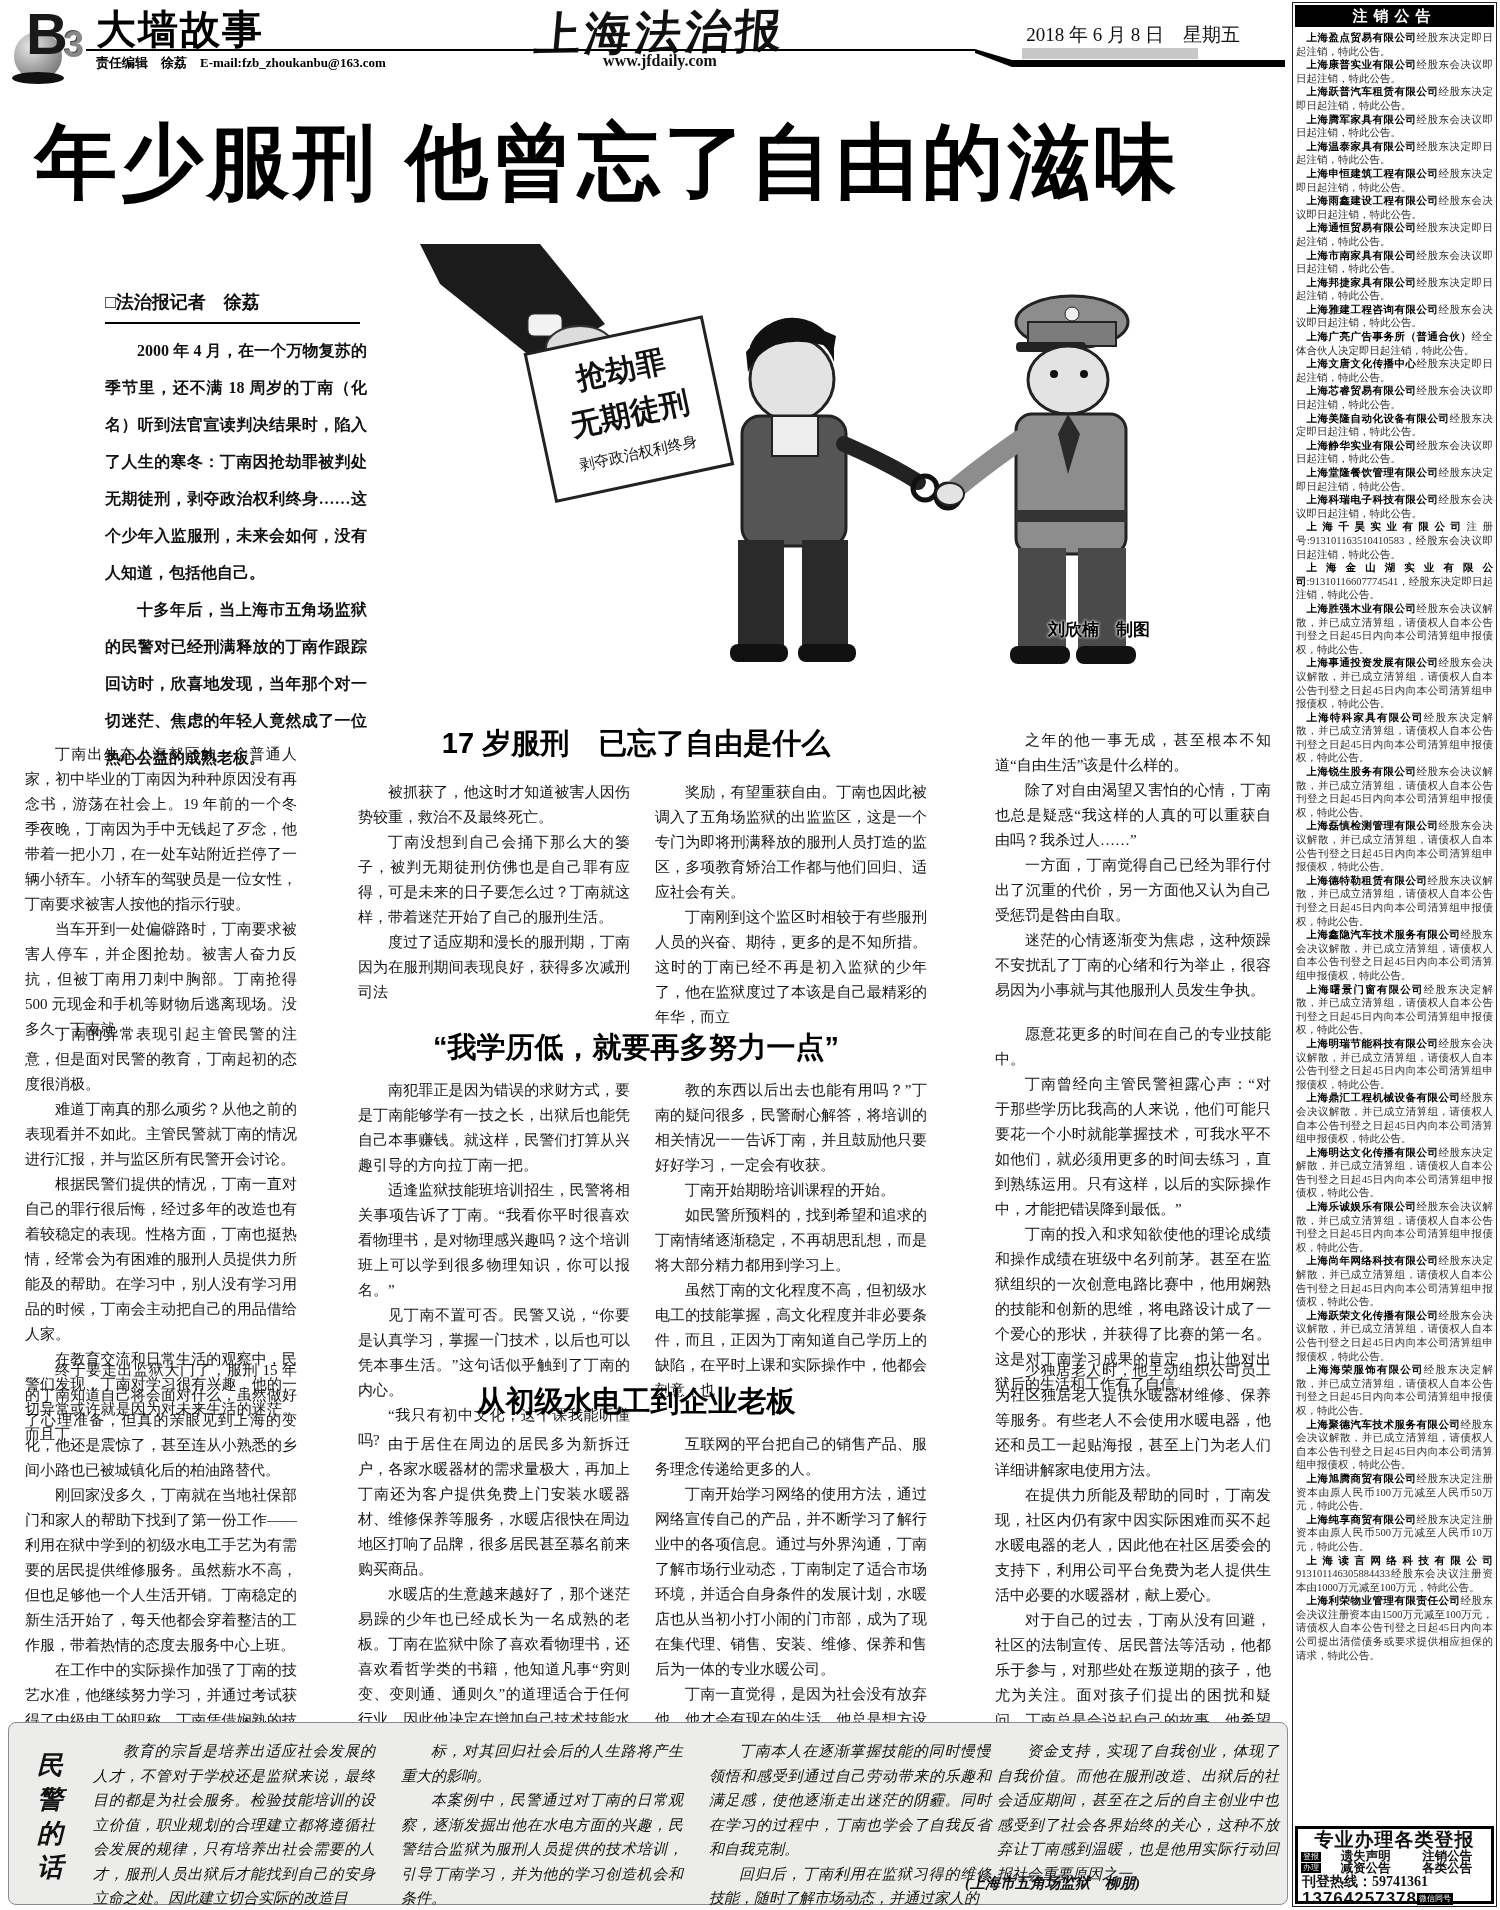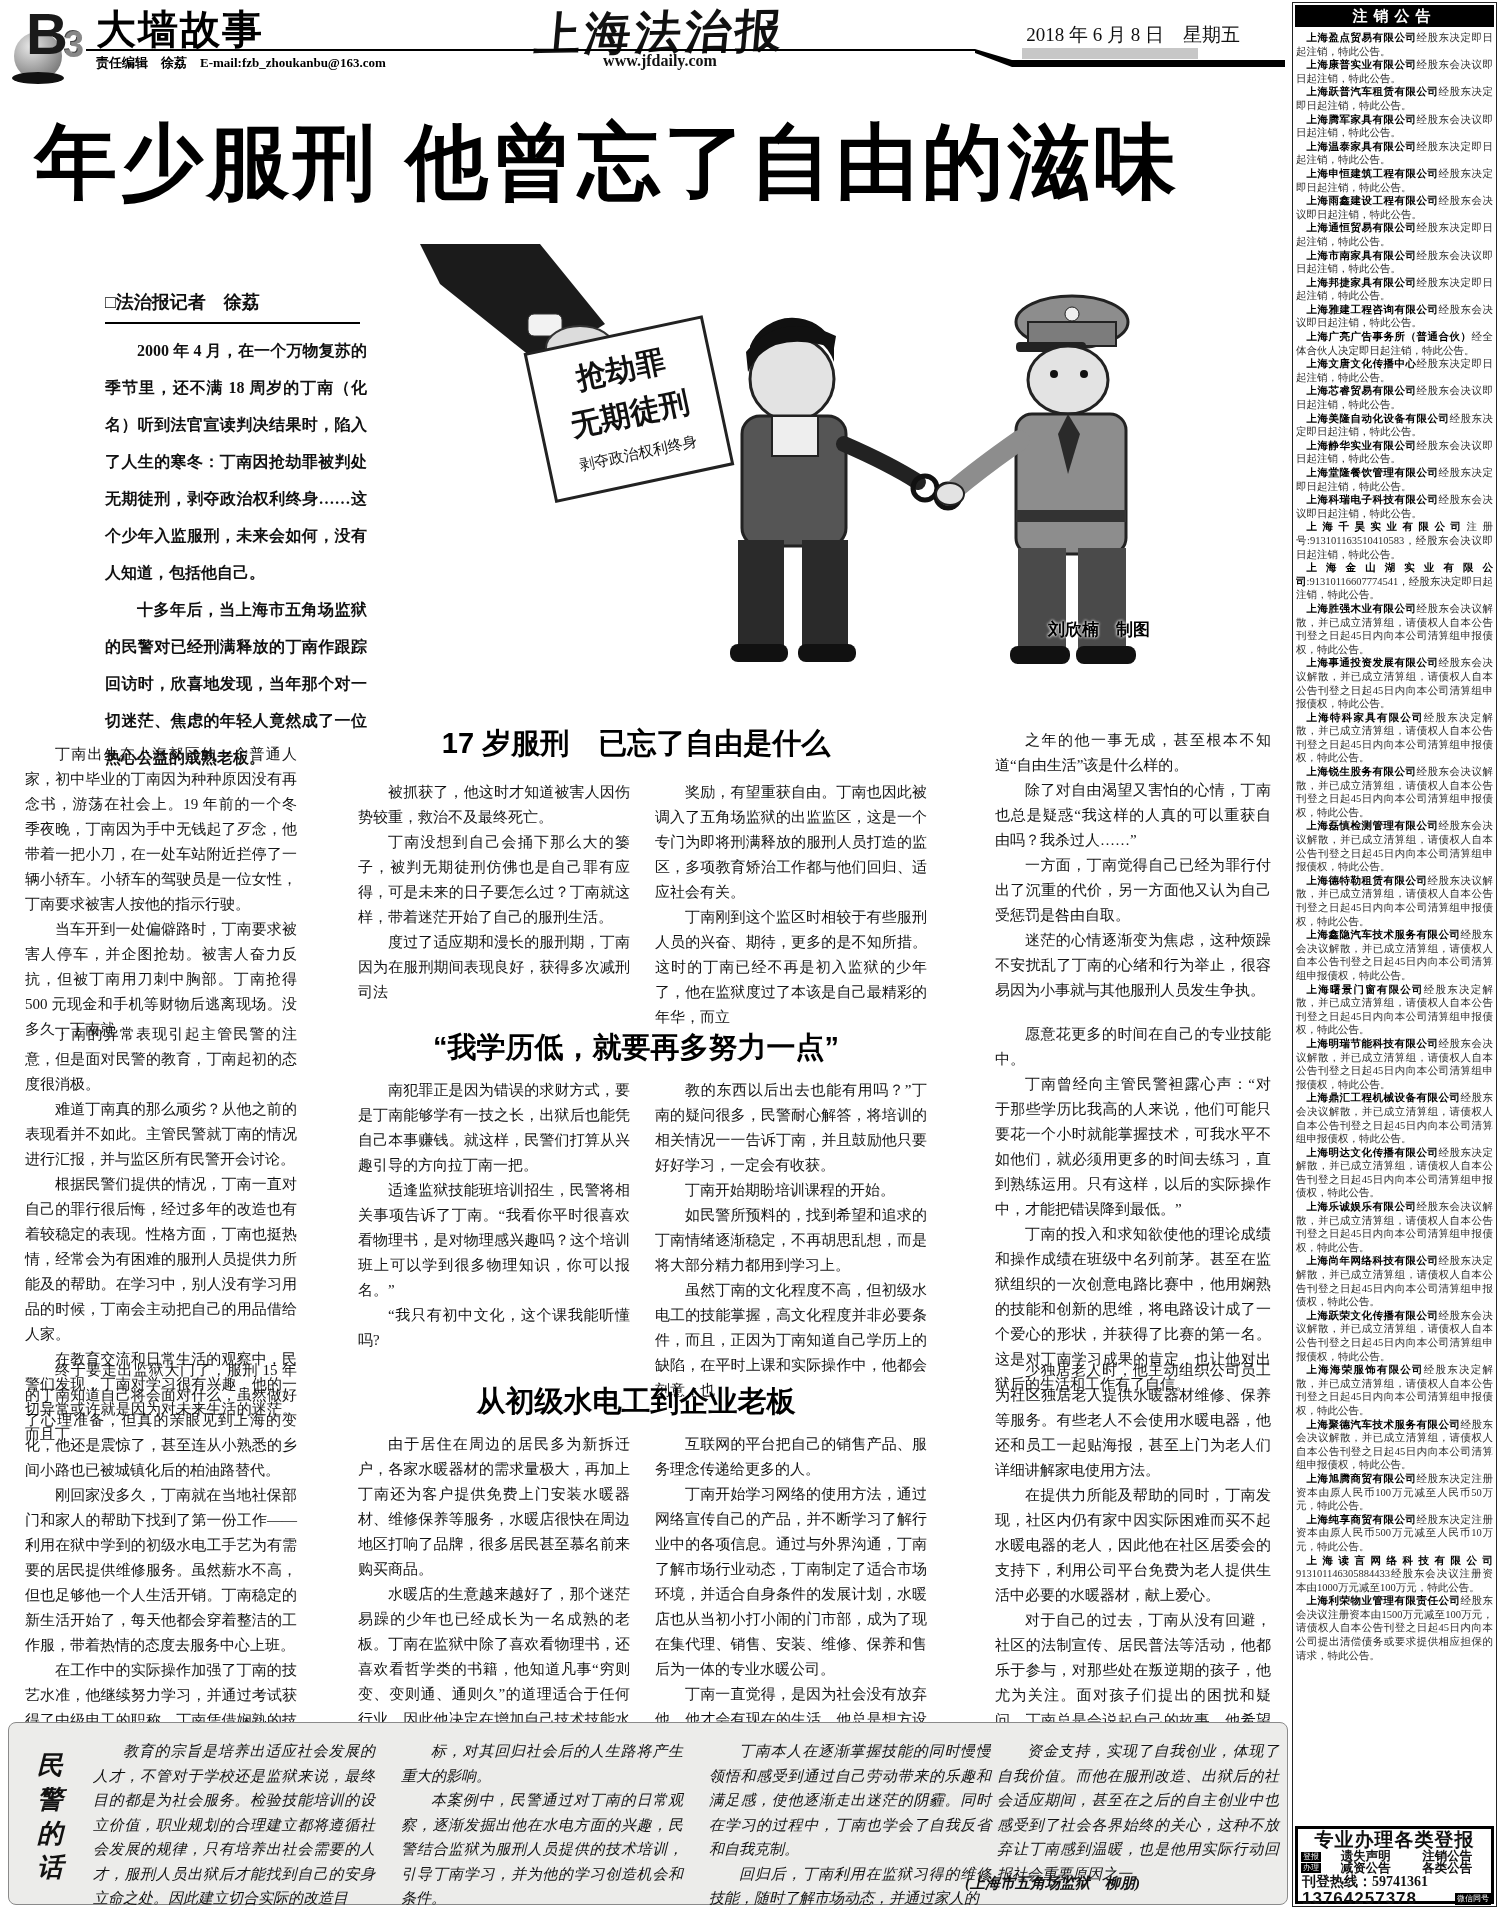--- a/index.html
+++ b/index.html
@@ -71,21 +71,21 @@
   .sb-notices b{font-weight:bold;color:#000;}
   .sb-ad{position:absolute;left:2px;right:2px;bottom:2px;height:78px;border:3px solid #000;background:#fff;}
   .ad-title{text-align:center;font-weight:900;font-size:19px;line-height:21px;letter-spacing:1px;
         font-family:"Liberation Sans","DejaVu Sans",sans-serif;}
   .ad-mid{display:flex;align-items:center;gap:4px;padding:0 3px;height:24px;}
   .ad-chips{display:flex;flex-direction:column;gap:1px;}
   .ad-chip{background:#000;color:#fff;font-size:8px;line-height:10px;padding:0 2px;white-space:nowrap;}
   .ad-tags{flex:1;display:grid;grid-template-columns:1fr 1fr;font-weight:bold;font-size:12.5px;line-height:12px;
         text-align:center;}
   .ad-line1{font-weight:bold;font-size:14px;line-height:15px;padding-left:4px;white-space:nowrap;}
-  .ad-line2{display:flex;align-items:center;gap:0;padding-left:4px;justify-content:space-between;}
+  .ad-line2{display:flex;align-items:center;gap:0;padding-left:4px;}
   .ad-phone2{font-weight:900;font-size:17px;letter-spacing:1px;font-family:"Liberation Sans","DejaVu Sans",sans-serif;}
   .ad-wechat{background:#000;color:#fff;font-size:8px;line-height:10px;padding:1px 2px;}
 </style>
 </head>
 <body>
 
 <div id="page" data-name="newspaper-page">
 
   <div class="hdr" data-name="page-header">
     <div class="badge" data-name="page-number-badge">
@@ -191,20 +191,21 @@
   <div class="col" style="left:25px;top:1022px;width:272px;" data-name="story-col-b1">
       <p>丁南的异常表现引起主管民警的注意，但是面对民警的教育，丁南起初的态度很消极。</p>
       <p>难道丁南真的那么顽劣？从他之前的表现看并不如此。主管民警就丁南的情况进行汇报，并与监区所有民警开会讨论。</p>
       <p>根据民警们提供的情况，丁南一直对自己的罪行很后悔，经过多年的改造也有着较稳定的表现。性格方面，丁南也挺热情，经常会为有困难的服刑人员提供力所能及的帮助。在学习中，别人没有学习用品的时候，丁南会主动把自己的用品借给人家。</p>
       <p>在教育交流和日常生活的观察中，民警们发现，丁南对学习很有兴趣，他的一切异常或许就是因为对未来生活的迷茫。而且丁</p>
     </div>
   <div class="sec-head" style="top:1028px;" data-name="section-b-heading">“我学历低，就要再多努力一点”</div>
   <div class="col" style="left:358px;top:1078px;width:272px;" data-name="story-col-b2">
       <p>南犯罪正是因为错误的求财方式，要是丁南能够学有一技之长，出狱后也能凭自己本事赚钱。就这样，民警们打算从兴趣引导的方向拉丁南一把。</p>
       <p>适逢监狱技能班培训招生，民警将相关事项告诉了丁南。“我看你平时很喜欢看物理书，是对物理感兴趣吗？这个培训班上可以学到很多物理知识，你可以报名。”</p>
+      <p>见丁南不置可否。民警又说，“你要是认真学习，掌握一门技术，以后也可以凭本事生活。”这句话似乎触到了丁南的内心。</p>
       <p>“我只有初中文化，这个课我能听懂吗?</p>
     </div>
   <div class="col" style="left:655px;top:1078px;width:272px;" data-name="story-col-b3">
       <p>教的东西以后出去也能有用吗？”丁南的疑问很多，民警耐心解答，将培训的相关情况一一告诉丁南，并且鼓励他只要好好学习，一定会有收获。</p>
       <p>丁南开始期盼培训课程的开始。</p>
       <p>如民警所预料的，找到希望和追求的丁南情绪逐渐稳定，不再胡思乱想，而是将大部分精力都用到学习上。</p>
       <p>虽然丁南的文化程度不高，但初级水电工的技能掌握，高文化程度并非必要条件，而且，正因为丁南知道自己学历上的缺陷，在平时上课和实际操作中，他都会刻意，也</p>
     </div>
   <div class="col" style="left:995px;top:1022px;width:276px;" data-name="story-col-b4">
       <p>愿意花更多的时间在自己的专业技能中。</p>

